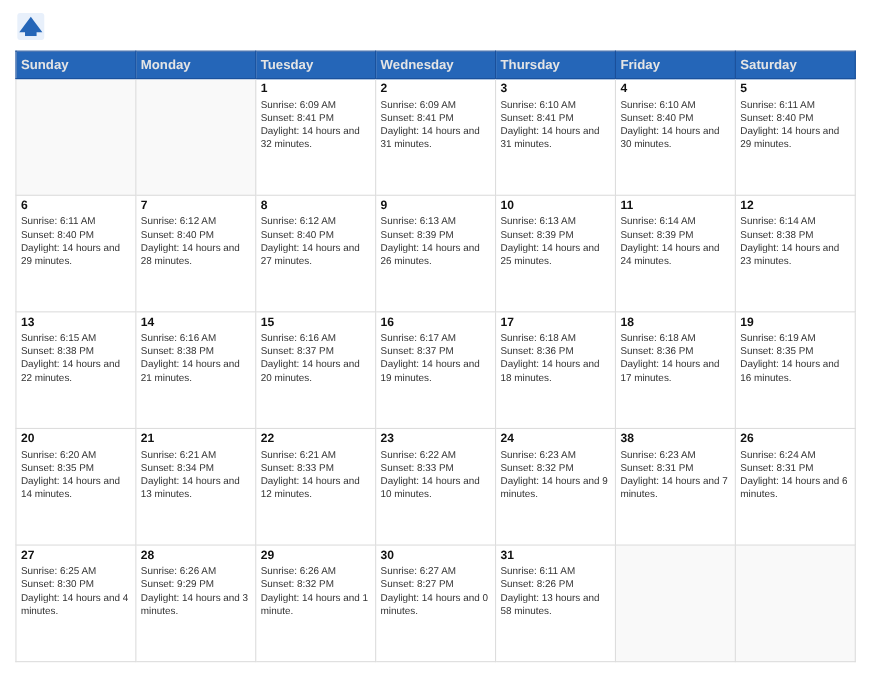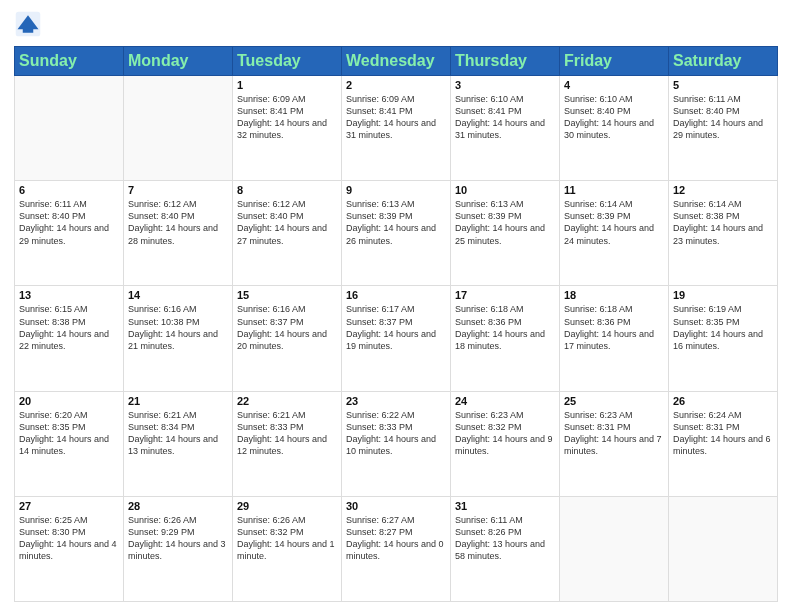--- a/index.html
+++ b/index.html
@@ -56,22 +56,22 @@
     }
     .calendar {
       flex: 1;
       border: 1px solid #ccc;
       border-collapse: collapse;
       width: 100%;
       table-layout: fixed;
     }
     .calendar th {
       background-color: #2566b8;
-      color: #86efac;
-      font-size: 16px;
+      color: #e5e5e5;
+      font-size: 12px;
       font-weight: bold;
       padding: 5px 4px;
       text-align: left;
       border: 1px solid #1a4f9a;
     }
     .calendar td {
       border: 1px solid #ddd;
       vertical-align: top;
       padding: 3px 4px;
       font-size: 9.5px;
@@ -209,21 +209,21 @@
         <tr>
           <td>
             <div class="day-number">13</div>
             <div class="day-info">Sunrise: 6:15 AM
 Sunset: 8:38 PM
 Daylight: 14 hours and 22 minutes.</div>
           </td>
           <td>
             <div class="day-number">14</div>
             <div class="day-info">Sunrise: 6:16 AM
-Sunset: 10:38 PM
+Sunset: 8:38 PM
 Daylight: 14 hours and 21 minutes.</div>
           </td>
           <td>
             <div class="day-number">15</div>
             <div class="day-info">Sunrise: 6:16 AM
 Sunset: 8:37 PM
 Daylight: 14 hours and 20 minutes.</div>
           </td>
           <td>
             <div class="day-number">16</div>
@@ -275,21 +275,21 @@
 Sunset: 8:33 PM
 Daylight: 14 hours and 10 minutes.</div>
           </td>
           <td>
             <div class="day-number">24</div>
             <div class="day-info">Sunrise: 6:23 AM
 Sunset: 8:32 PM
 Daylight: 14 hours and 9 minutes.</div>
           </td>
           <td>
-            <div class="day-number">25</div>
+            <div class="day-number">38</div>
             <div class="day-info">Sunrise: 6:23 AM
 Sunset: 8:31 PM
 Daylight: 14 hours and 7 minutes.</div>
           </td>
           <td>
             <div class="day-number">26</div>
             <div class="day-info">Sunrise: 6:24 AM
 Sunset: 8:31 PM
 Daylight: 14 hours and 6 minutes.</div>
           </td>

